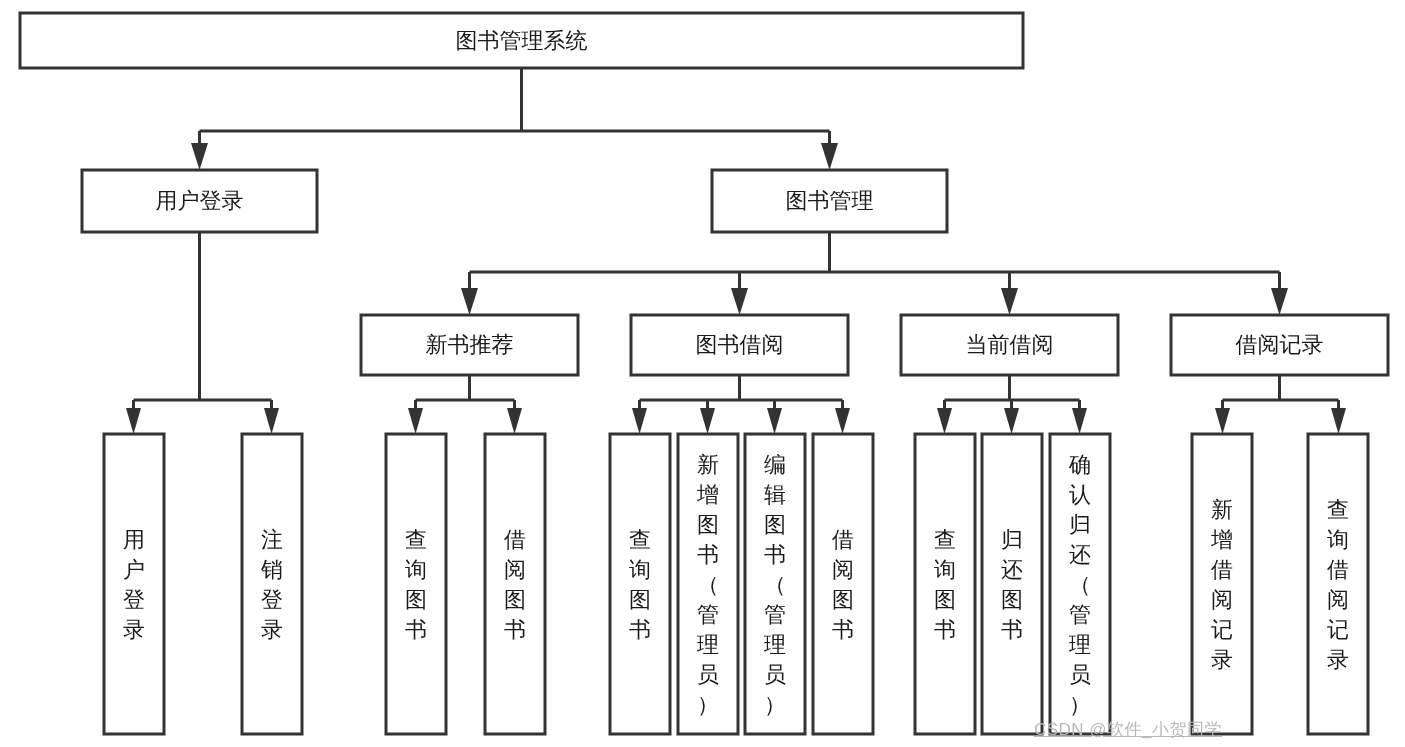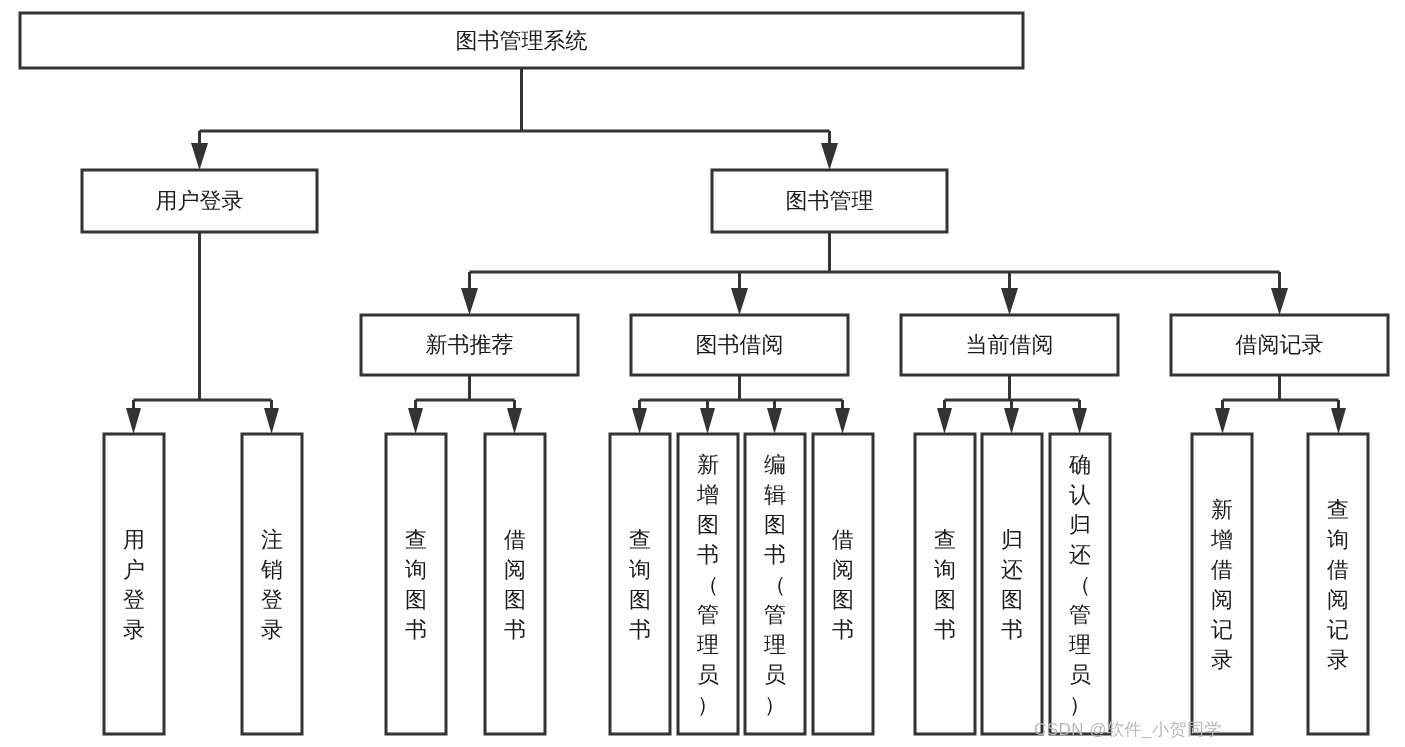--- a/index.html
+++ b/index.html
@@ -57,20 +57,21 @@
   .watermark {
     position: absolute;
     right: 12px;
     bottom: 6px;
     font-family: "Liberation Sans", "DejaVu Sans", sans-serif;
     font-size: 17px;
     color: #b8b8b8;
     letter-spacing: 0.5px;
     white-space: nowrap;
     pointer-events: none;
+    text-decoration: underline;
   }
 </style>
 </head>
 <body>
 
 <div id="diagram-root">
   <svg class="flow" viewBox="0 0 1405 747" xmlns="http://www.w3.org/2000/svg">
 
     <g>
 

